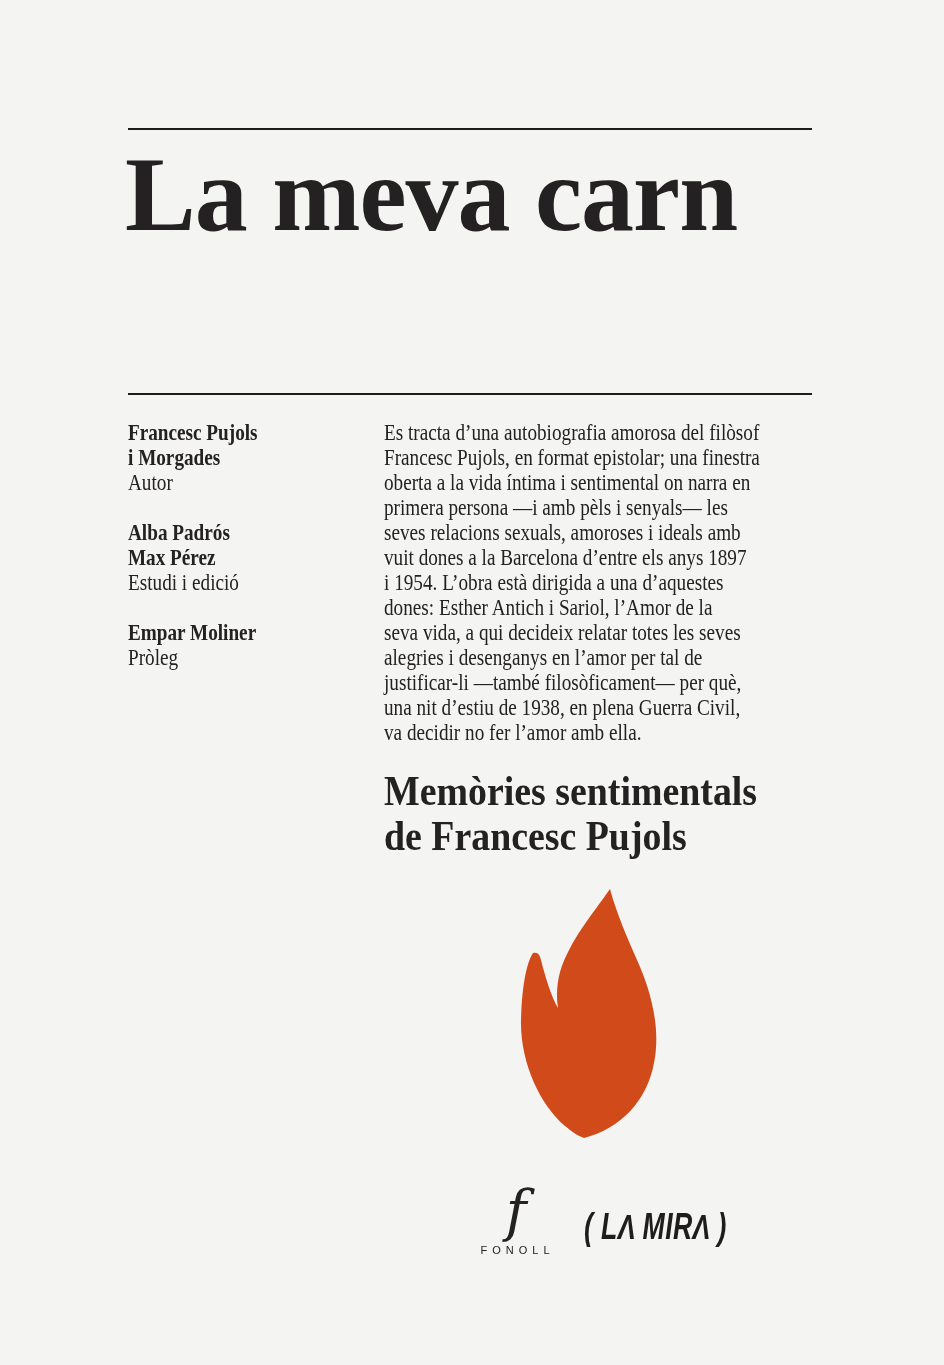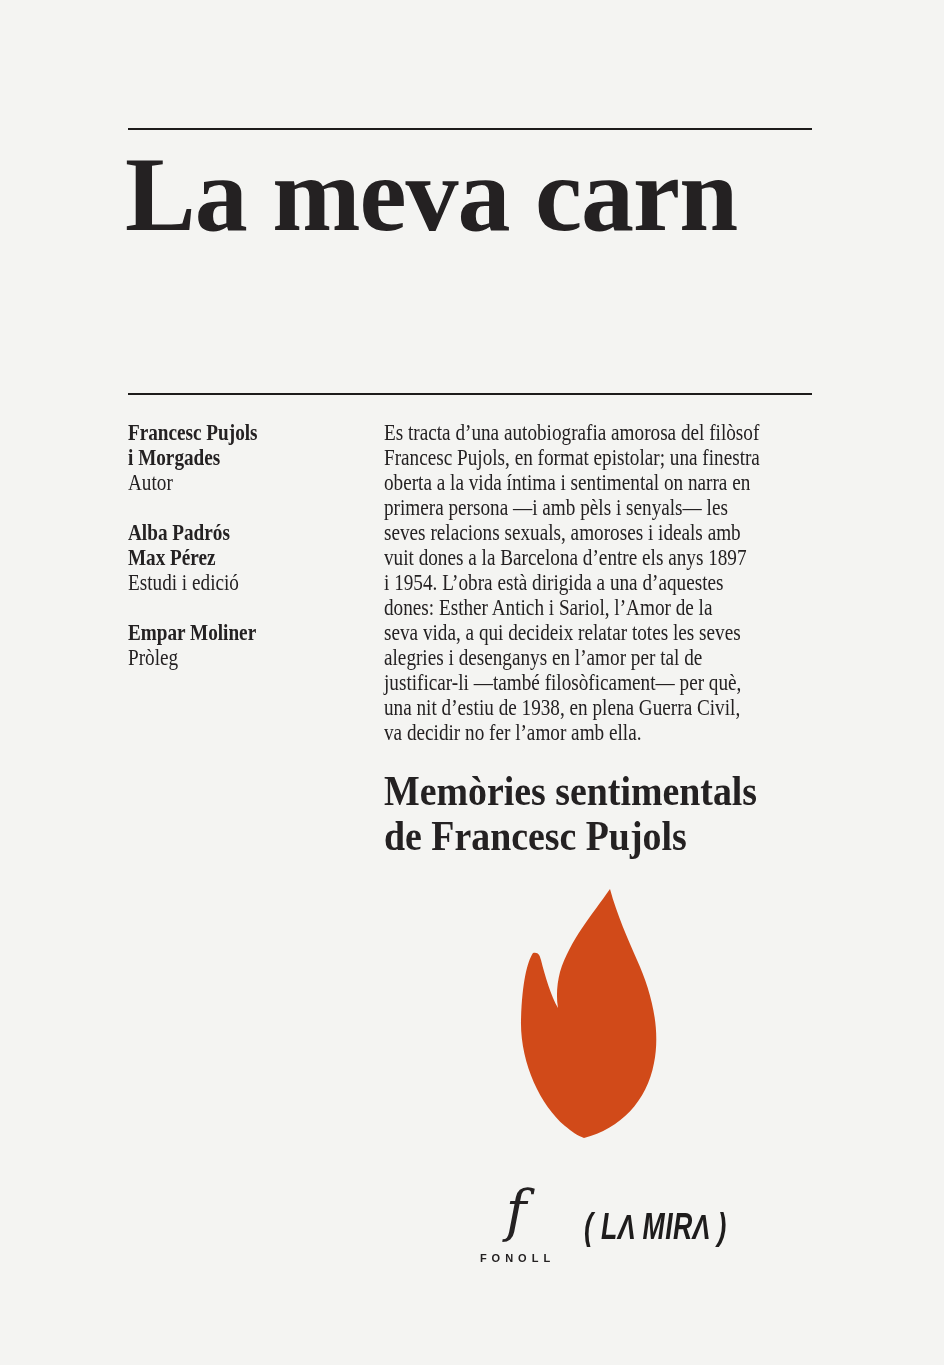--- a/index.html
+++ b/index.html
@@ -96,24 +96,24 @@
     text-align: center;
   }
   .fonoll-glyph {
     font-family: "DejaVu Serif", serif;
     font-style: italic;
     font-size: 56px;
     line-height: 58px;
     color: var(--ink);
   }
   .fonoll-wordmark {
-    margin-top: 12px;
+    margin-top: 4px;
     font-family: "Liberation Sans", sans-serif;
     font-size: 11px;
-    font-weight: 700;
+    font-weight: 400;
     letter-spacing: 5px;
     margin-left: 3px;
     color: var(--ink);
     white-space: nowrap;
   }
 
   .lamira {
     position: absolute;
     left: 584px;
     top: 1207px;

